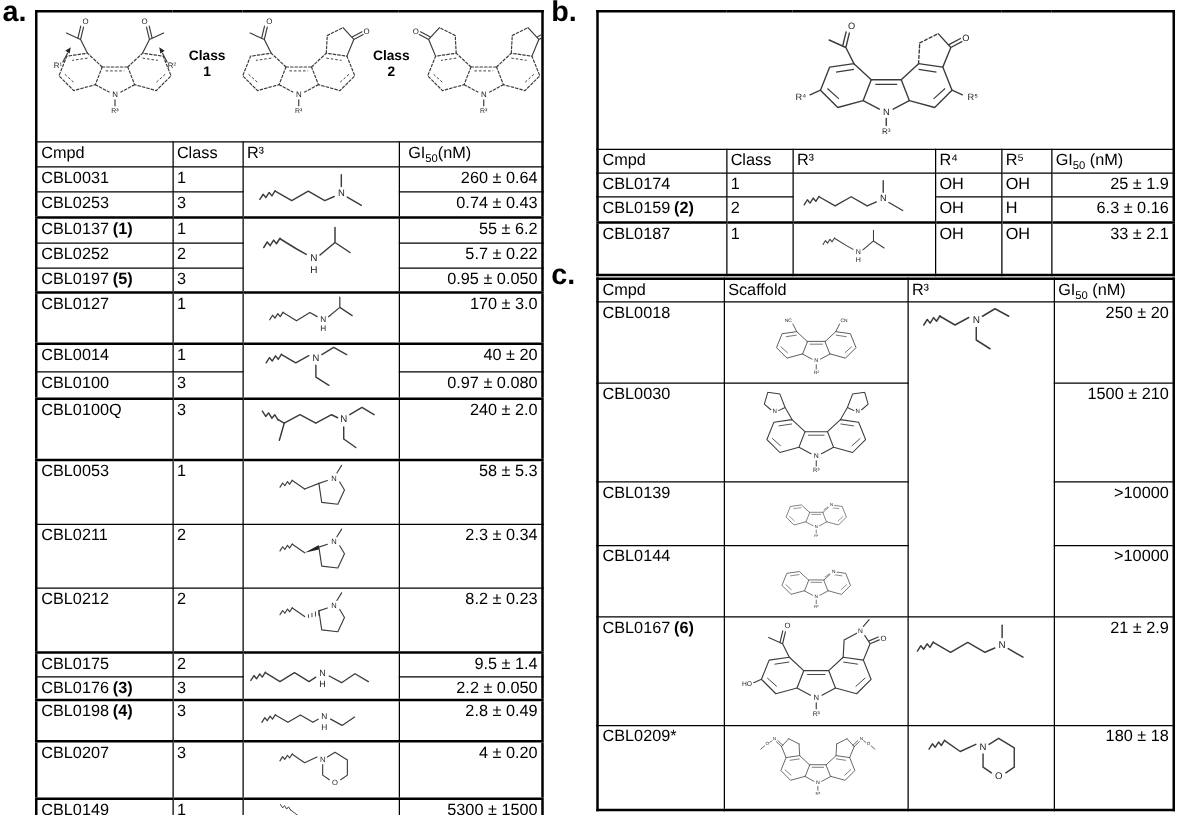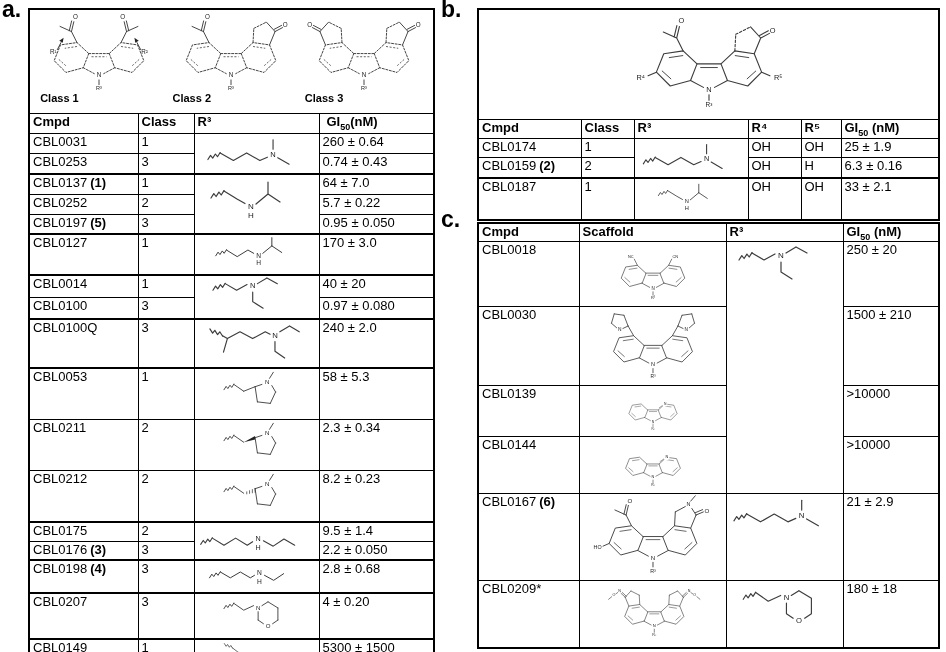--- a/index.html
+++ b/index.html
@@ -3,30 +3,30 @@
 <meta charset="utf-8">
 <style>
   html,body{margin:0;padding:0;background:#fff;}
   .canvas{position:relative;width:946px;height:652px;background:#fff;
           font-family:"Liberation Sans",sans-serif;color:#000;overflow:hidden;}
   .plabel{position:absolute;font-size:23px;font-weight:bold;}
   table.ta{position:absolute;border-collapse:collapse;table-layout:fixed;border:2px solid #000;background:#fff;}
   table.ta td{border:1px solid #000;padding:1px 3px;vertical-align:top;font-size:13px;line-height:1.15;overflow:hidden;}
   tr.tk td{border-top-width:2.5px;}
   td.tk2{border-top-width:2.5px;}
-  td.hd{font-weight:bold;}
+  td.hd{font-weight:normal;}
   td.cmpd{padding-left:4px;white-space:nowrap;}
   td.cls{padding-left:7px;}
-  td.gi{text-align:left;padding-right:5px;white-space:nowrap;}
+  td.gi{text-align:right;padding-right:5px;white-space:nowrap;}
   td.struct-cell{text-align:center;vertical-align:middle;padding:1px;}
   td.scaf{padding:2px 0 0 0;vertical-align:top;}
   .sub{font-size:9px;vertical-align:sub;line-height:0;}
   b.num{margin-left:3px;}
   .scafwrap{display:flex;justify-content:space-around;align-items:flex-start;width:100%;}
-  .scafitem{display:flex;flex-direction:column;align-items:flex-start;}
+  .scafitem{display:flex;flex-direction:row;align-items:center;}
   .cap{font-size:11px;font-weight:bold;text-align:center;margin-top:-1px;}
   svg{overflow:visible;}
   svg .bond{stroke:#3c3c3c;stroke-width:1.2;fill:none;stroke-linecap:round;stroke-linejoin:round;}
   svg .thin{stroke:#3c3c3c;stroke-width:1;fill:none;}
   svg text{fill:#222;stroke:none;font-family:"Liberation Sans",sans-serif;font-size:8px;
            text-anchor:middle;dominant-baseline:middle;}
   svg text.sm{font-size:7px;}
   svg .fil{fill:#222;stroke:none;}
   use.dash{stroke-dasharray:2.6 2;}
   .dashed{stroke-dasharray:2.6 2;}
@@ -238,21 +238,21 @@
       <td class="cls">3</td>
       <td class="gi">0.74 ± 0.43</td>
     </tr>
     <tr style="height:20px" class="tk">
       <td class="cmpd"><span>CBL0137</span><b class="num">(1)</b></td>
       <td class="cls">1</td>
       <td class="struct-cell" rowspan="3">
         <svg width="100" height="48" viewBox="0 0 100 48">
               <use href="#str-ipae"></use>
             </svg></td>
-      <td class="gi">64 ± 7.0</td>
+      <td class="gi">55 ± 6.2</td>
     </tr>
     <tr style="height:20px">
       <td class="cmpd"><span>CBL0252</span></td>
       <td class="cls">2</td>
       <td class="gi">5.7 ± 0.22</td>
     </tr>
     <tr style="height:20px">
       <td class="cmpd"><span>CBL0197</span><b class="num">(5)</b></td>
       <td class="cls">3</td>
       <td class="gi">0.95 ± 0.050</td>
@@ -330,21 +330,21 @@
       <td class="cls">3</td>
       <td class="gi">2.2 ± 0.050</td>
     </tr>
     <tr style="height:26px" class="tk">
       <td class="cmpd"><span>CBL0198</span><b class="num">(4)</b></td>
       <td class="cls">3</td>
       <td class="struct-cell">
         <svg width="108" height="25" viewBox="0 0 120 30">
               <use href="#str-eap"></use>
             </svg></td>
-      <td class="gi">2.8 ± 0.68</td>
+      <td class="gi">2.8 ± 0.49</td>
     </tr>
     <tr style="height:40px" class="tk">
       <td class="cmpd"><span>CBL0207</span></td>
       <td class="cls">3</td>
       <td class="struct-cell">
         <svg width="74" height="38" viewBox="0 0 95 50">
               <use href="#str-morph"></use>
             </svg></td>
       <td class="gi">4 ± 0.20</td>
     </tr>

